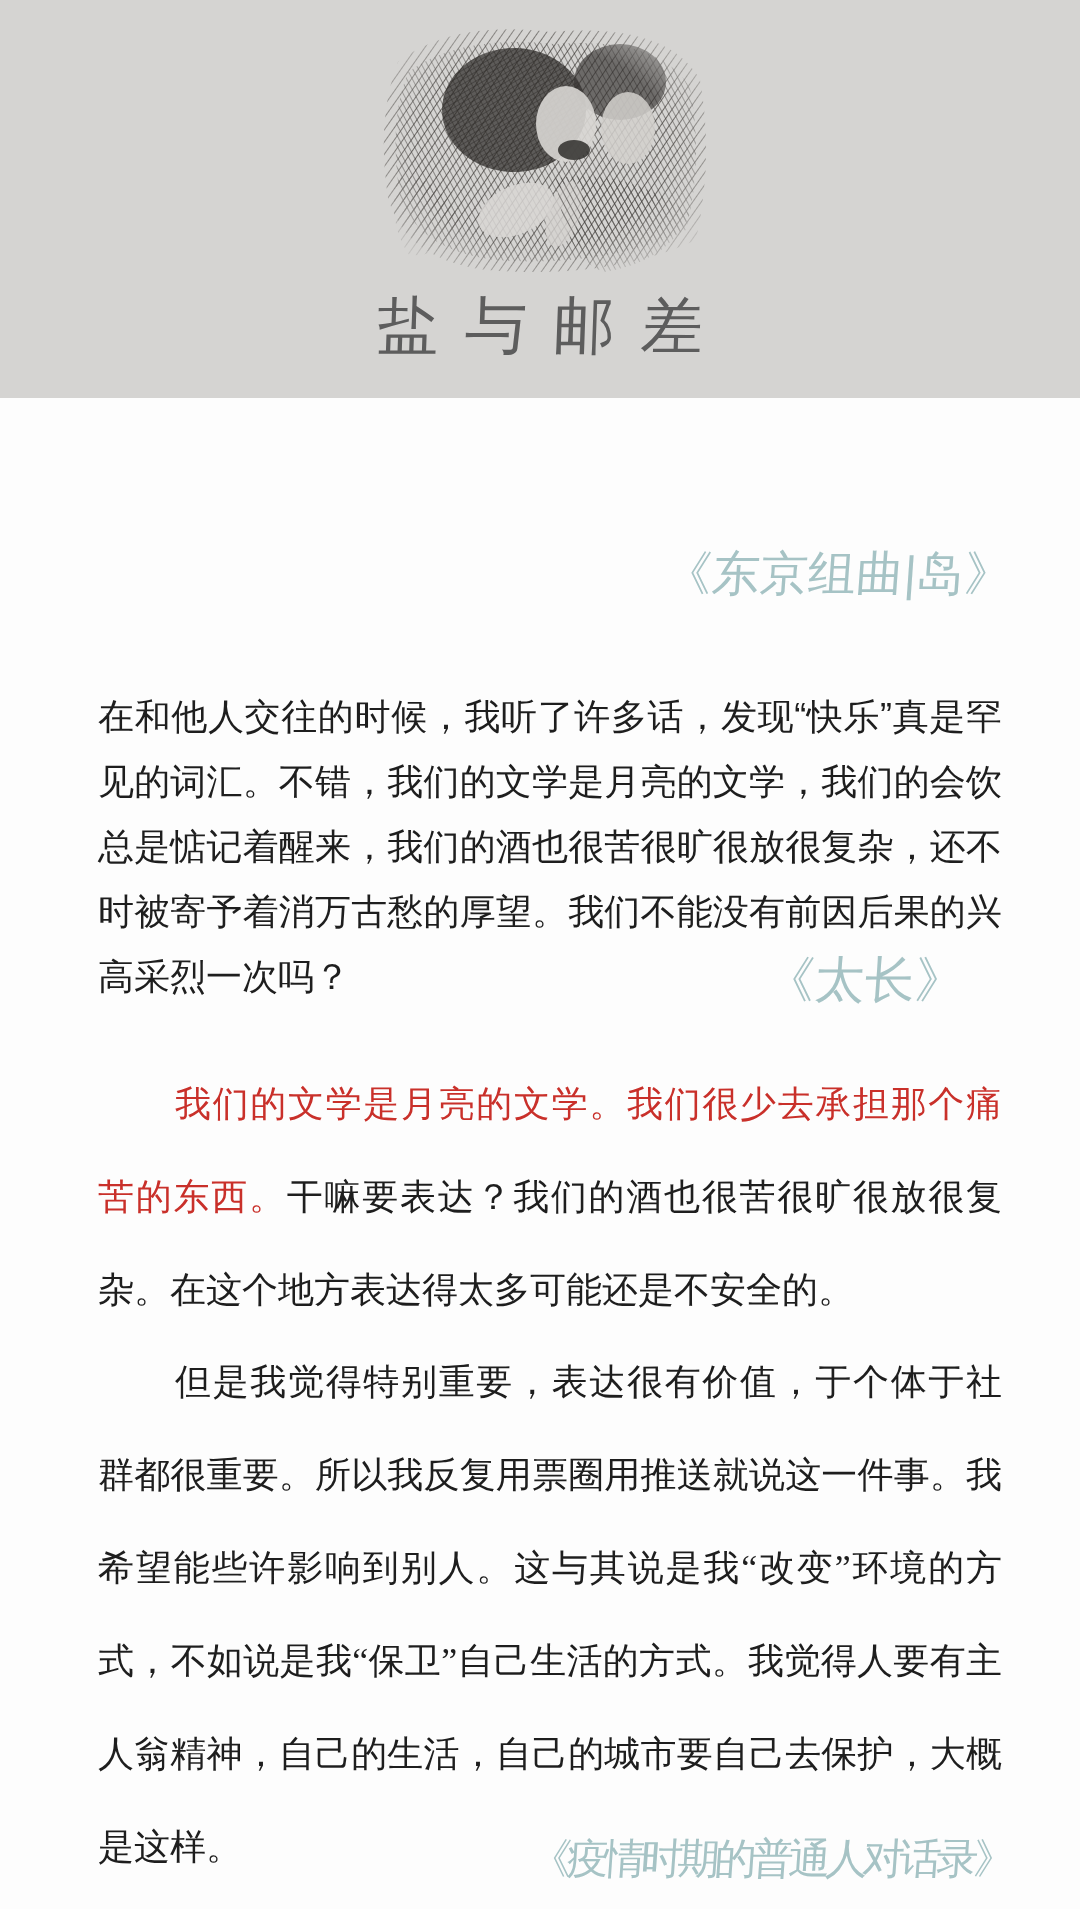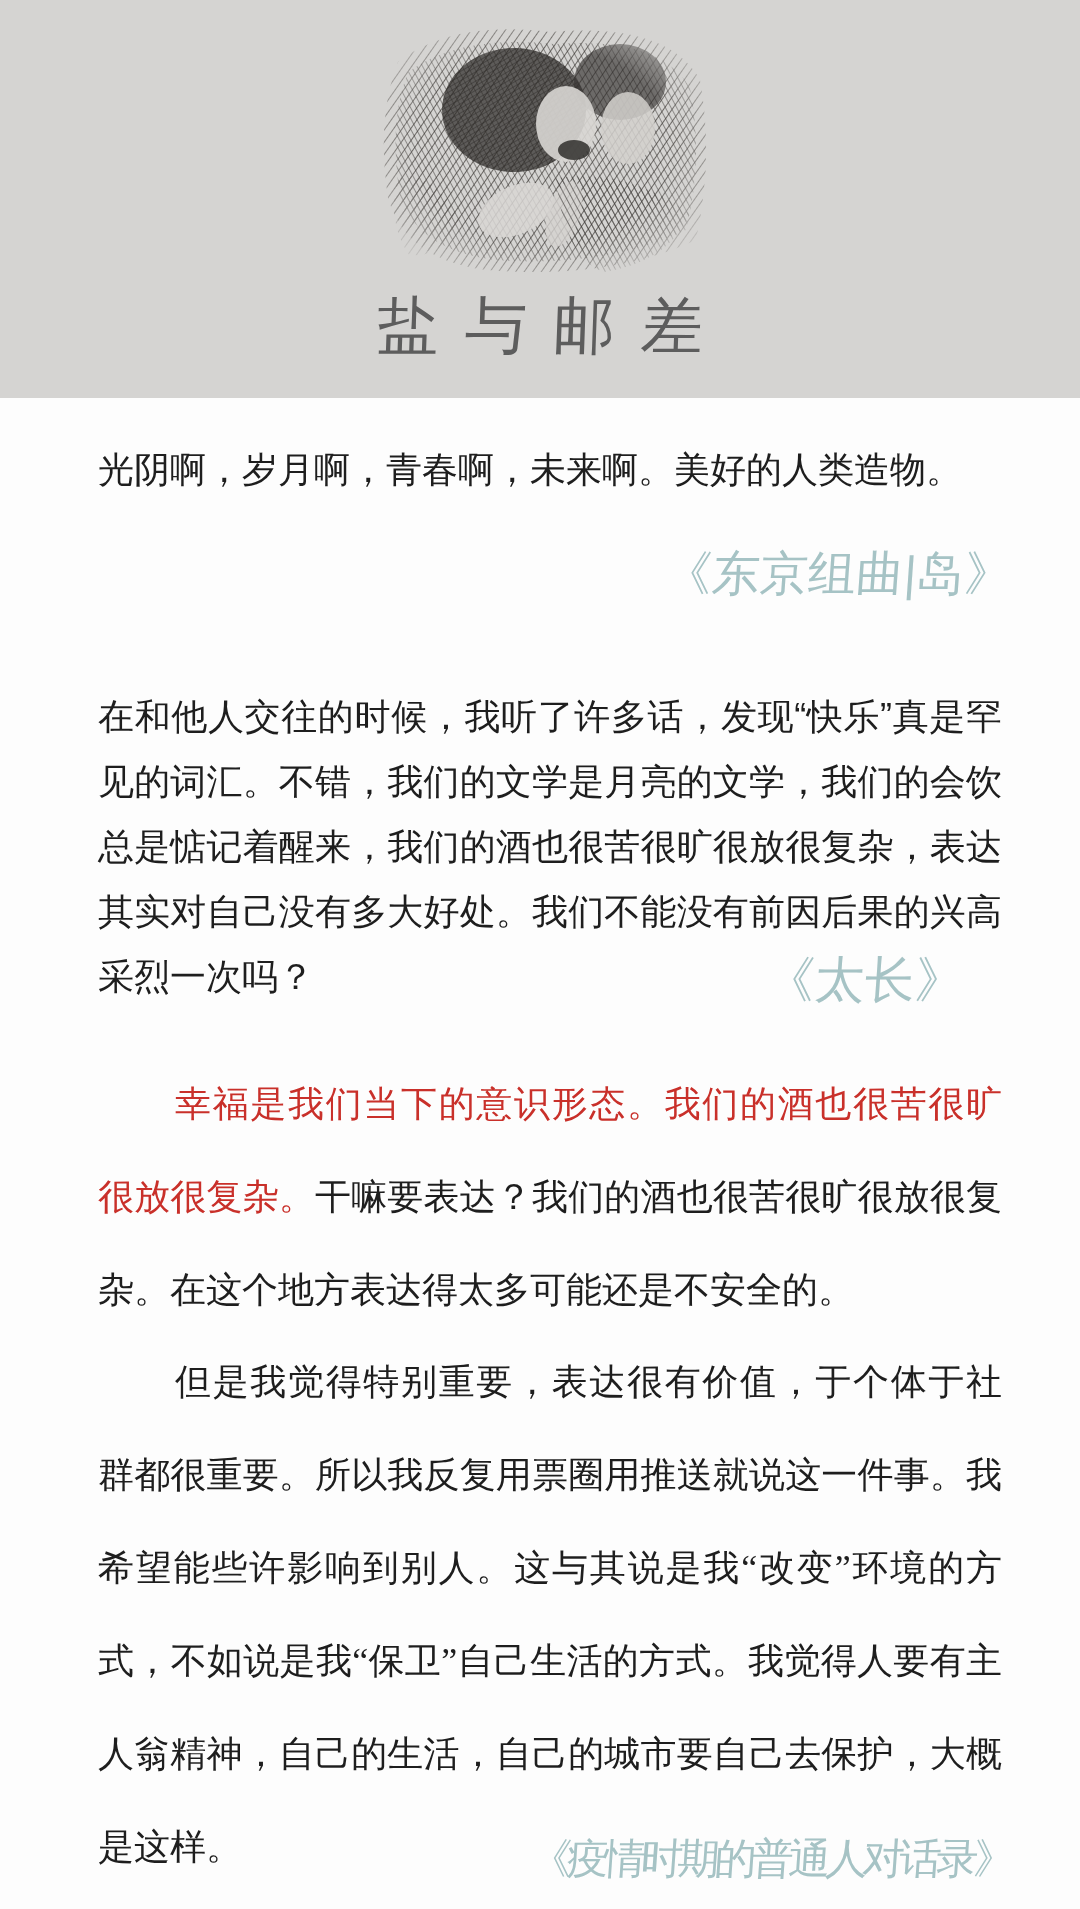--- a/index.html
+++ b/index.html
@@ -105,32 +105,31 @@
       <path d="M30,160 Q60,150 92,200 Q70,244 40,236 Q18,200 30,160 Z" fill="url(#h1)" opacity="0.7"></path>
       <rect x="0" y="0" width="348" height="264" fill="url(#fade)"></rect>
     </svg>
     <div class="title">盐与邮差</div>
   </header>
 
   <main class="content">
 
     <div class="para p1">
       <p>
-        <span class="block">光阴啊，岁月啊，青春啊，未来啊。美好的人类造物。</span>
       </p>
       <span class="cite cite1">《东京组曲|岛》</span>
     </div>
 
     <div class="para p2">
-      <p>在和他人交往的时候，我听了许多话，发现“快乐”真是罕见的词汇。不错，我们的文学是月亮的文学，我们的会饮总是惦记着醒来，我们的酒也很苦很旷很放很复杂，表达其实对自己没有多大好处。我们不能没有前因后果的兴高采烈一次吗？</p>
+      <p>在和他人交往的时候，我听了许多话，发现“快乐”真是罕见的词汇。不错，我们的文学是月亮的文学，我们的会饮总是惦记着醒来，我们的酒也很苦很旷很放很复杂，还不时被寄予着消万古愁的厚望。我们不能没有前因后果的兴高采烈一次吗？</p>
       <span class="cite cite2">《太长》</span>
     </div>
 
     <div class="para p3">
-      <p><span class="red">幸福是我们当下的意识形态。我们的酒也很苦很旷很放很复杂。</span><span>干嘛要表达？我们的酒也很苦很旷很放很复杂。在这个地方表达得太多可能还是不安全的。</span></p>
+      <p><span class="red">我们的文学是月亮的文学。我们很少去承担那个痛苦的东西。</span><span>干嘛要表达？我们的酒也很苦很旷很放很复杂。在这个地方表达得太多可能还是不安全的。</span></p>
     </div>
 
     <div class="para p4">
       <p>但是我觉得特别重要，表达很有价值，于个体于社群都很重要。所以我反复用票圈用推送就说这一件事。我希望能些许影响到别人。这与其说是我“改变”环境的方式，不如说是我“保卫”自己生活的方式。我觉得人要有主人翁精神，自己的生活，自己的城市要自己去保护，大概是这样。</p>
       <span class="cite cite3">《疫情时期的普通人对话录》</span>
     </div>
 
   </main>
 </div>
 

